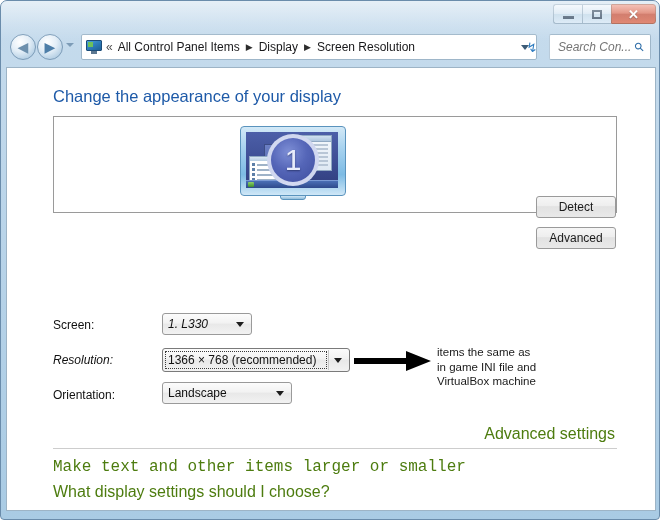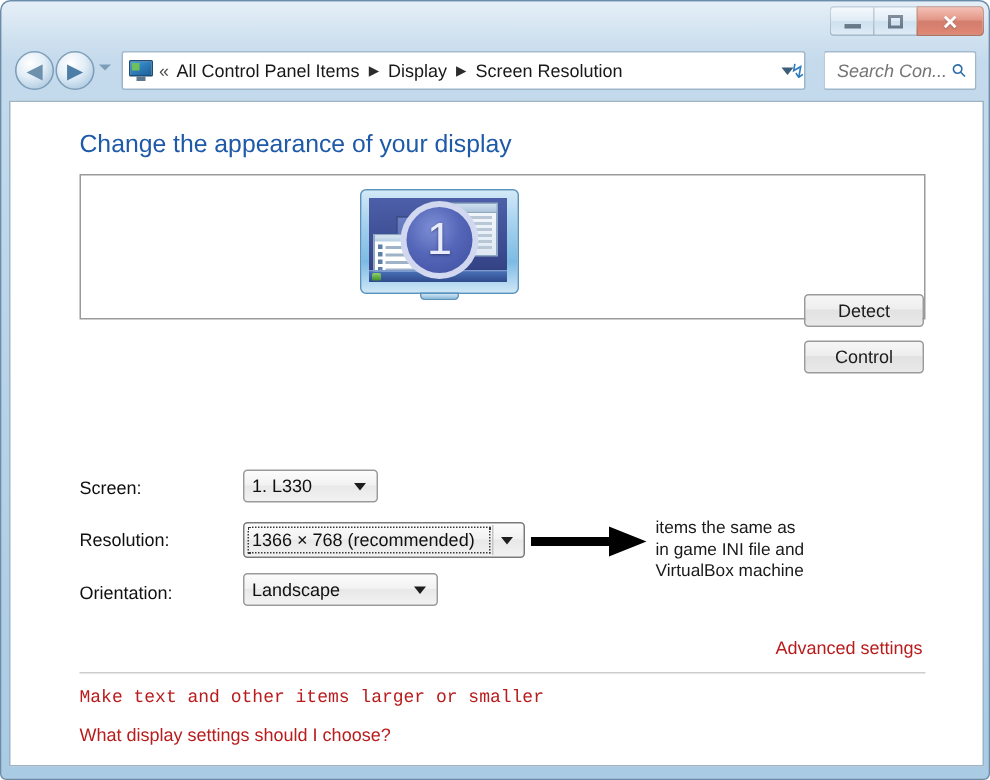--- a/index.html
+++ b/index.html
@@ -333,22 +333,22 @@
     left: 2px; top: 2px; right: 22px; bottom: 2px;
     border: 1px dotted #3a3a3a;
     pointer-events: none;
   }
   .combo.focused .arrowsep {
     position: absolute;
     right: 20px; top: 1px; bottom: 1px;
     width: 1px; background: #c6c6c6;
   }
   .row-display-label { left: 46px; top: 250px; }
-  .row-display-combo { left: 155px; top: 245px; width: 90px; height: 22px; }
-  .row-res-label     { left: 46px; top: 285px; }
+  .row-display-combo { left: 155px; top: 245px; width: 90px; height: 22px; font-style: italic; }
+  .row-res-label     { left: 46px; top: 285px; font-style: italic; }
   .row-res-combo     { left: 155px; top: 280px; width: 188px; height: 24px; }
   .row-orient-label  { left: 46px; top: 320px; }
   .row-orient-combo  { left: 155px; top: 314px; width: 130px; height: 22px; }
 
   
   .annot-arrow {
     position: absolute;
     left: 347px; top: 281px;
     width: 78px; height: 24px;
   }
@@ -357,22 +357,22 @@
     left: 430px; top: 277px;
     font-size: 11.5px;
     color: #1a1a1a;
     line-height: 14.5px;
     white-space: nowrap;
   }
 
   
   .link {
     position: absolute;
-    font-size: 12px;
-    color: #b91c1c;
+    font-size: 16px;
+    color: #4d7c0f;
     white-space: nowrap;
     cursor: pointer;
     text-align: right;
   }
   .link-advanced { right: 40px; top: 357px; }
   .hr {
     position: absolute;
     left: 46px; top: 380px;
     width: 564px; height: 1px;
     background: #cdcdcd;
@@ -475,21 +475,21 @@
           <div class="mon-taskbar">
             <div class="mon-start"></div>
           </div>
         </div>
         <div class="mon-stand"></div>
         <div class="badge">1</div>
       </div>
     </div>
 
     <div class="btn btn-detect">Detect</div>
-    <div class="btn btn-identify">Control</div>
+    <div class="btn btn-identify">Advanced</div>
 
     <div class="flabel row-display-label">Screen:</div>
     <div class="combo row-display-combo">
       <span class="val">1. L330</span>
       <span class="arrow"></span>
     </div>
 
     <div class="flabel row-res-label">Resolution:</div>
     <div class="combo focused row-res-combo">
       <span class="val">1366 × 768 (recommended)</span>

